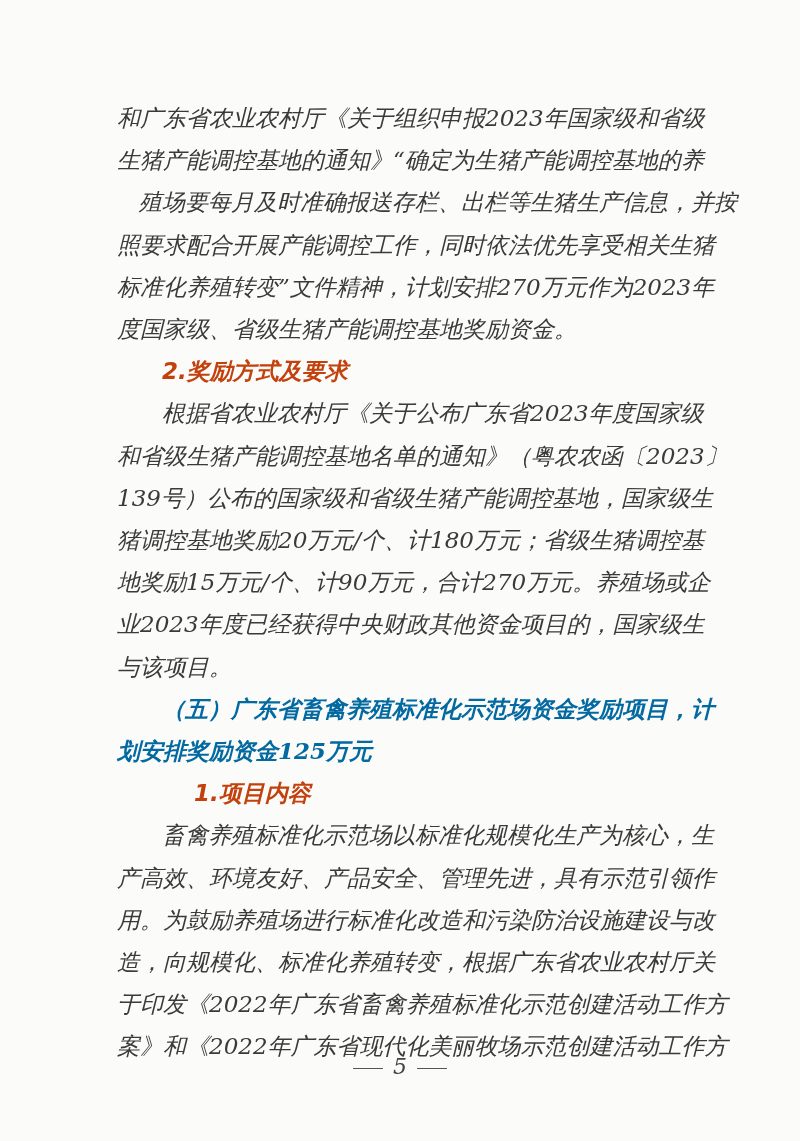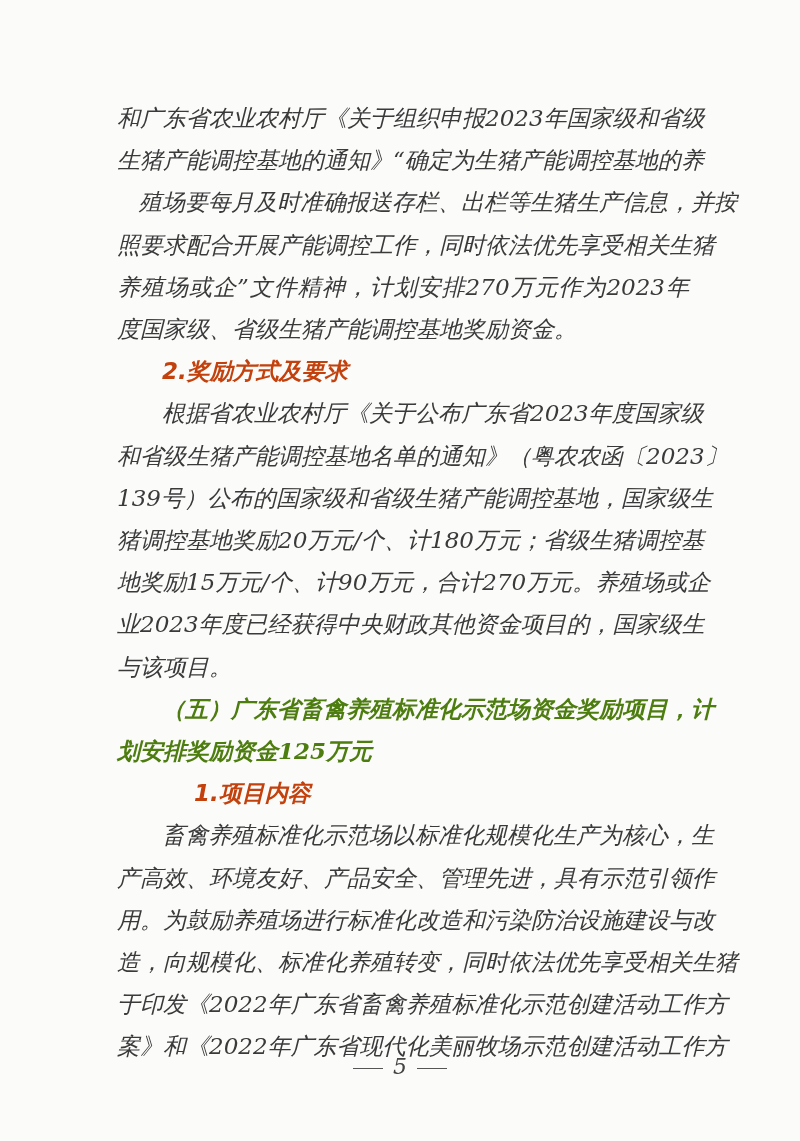--- a/index.html
+++ b/index.html
@@ -27,21 +27,21 @@
   .line.indent { left: 162px; width: 527px; }
   .line.last { text-align-last: left; }
   .line.heading {
     font-family: "DejaVu Sans", "Liberation Sans", sans-serif;
     font-weight: bold;
     color: #c2410c;
     text-align-last: left;
   }
   .line.subtitle {
     font-weight: bold;
-    color: #4d7c0f;
+    color: #0369a1;
   }
   .footer {
     position: absolute;
     top: 1052px;
     left: 0; width: 800px;
     text-align: center;
     font-size: 22px;
     line-height: 30px;
     color: #444;
   }
@@ -49,36 +49,36 @@
 </style>
 </head>
 <body>
 
 <div class="page">
   <div id="lines">
       <div class="line" style="top: 102px;">和广东省农业农村厅《关于组织申报2023年国家级和省级</div>
       <div class="line" style="top: 144px;">生猪产能调控基地的通知》“确定为生猪产能调控基地的养</div>
       <div class="line" style="top: 186px; margin-left: 22px;">殖场要每月及时准确报送存栏、出栏等生猪生产信息，并按</div>
       <div class="line" style="top: 229px;">照要求配合开展产能调控工作，同时依法优先享受相关生猪</div>
-      <div class="line" style="top: 271px;">养殖场或企”文件精神，计划安排270万元作为2023年</div>
+      <div class="line" style="top: 271px;">标准化养殖转变”文件精神，计划安排270万元作为2023年</div>
       <div class="line last" style="top: 313px;">度国家级、省级生猪产能调控基地奖励资金。</div>
       <div class="line heading indent" style="top: 355px;">2.奖励方式及要求</div>
       <div class="line indent" style="top: 397px;">根据省农业农村厅《关于公布广东省2023年度国家级</div>
       <div class="line" style="top: 440px;">和省级生猪产能调控基地名单的通知》（粤农农函〔2023〕</div>
       <div class="line" style="top: 482px;">139号）公布的国家级和省级生猪产能调控基地，国家级生</div>
       <div class="line" style="top: 524px;">猪调控基地奖励20万元/个、计180万元；省级生猪调控基</div>
       <div class="line" style="top: 566px;">地奖励15万元/个、计90万元，合计270万元。养殖场或企</div>
       <div class="line" style="top: 608px;">业2023年度已经获得中央财政其他资金项目的，国家级生</div>
       <div class="line last" style="top: 651px;">与该项目。</div>
       <div class="line subtitle indent" style="top: 693px;">（五）广东省畜禽养殖标准化示范场资金奖励项目，计</div>
       <div class="line subtitle last" style="top: 735px;">划安排奖励资金125万元</div>
       <div class="line heading indent" style="top: 777px; margin-left: 32px;">1.项目内容</div>
       <div class="line indent" style="top: 819px;">畜禽养殖标准化示范场以标准化规模化生产为核心，生</div>
       <div class="line" style="top: 862px;">产高效、环境友好、产品安全、管理先进，具有示范引领作</div>
       <div class="line" style="top: 904px;">用。为鼓励养殖场进行标准化改造和污染防治设施建设与改</div>
-      <div class="line" style="top: 946px;">造，向规模化、标准化养殖转变，同时依法优先享受相关生猪</div>
+      <div class="line" style="top: 946px;">造，向规模化、标准化养殖转变，根据广东省农业农村厅关</div>
       <div class="line" style="top: 988px;">于印发《2022年广东省畜禽养殖标准化示范创建活动工作方</div>
       <div class="line" style="top: 1030px;">案》和《2022年广东省现代化美丽牧场示范创建活动工作方</div>
     </div>
   <div class="footer">
     <span class="dash"></span><span>5</span><span class="dash"></span>
   </div>
 </div>
 
 </body></html>

